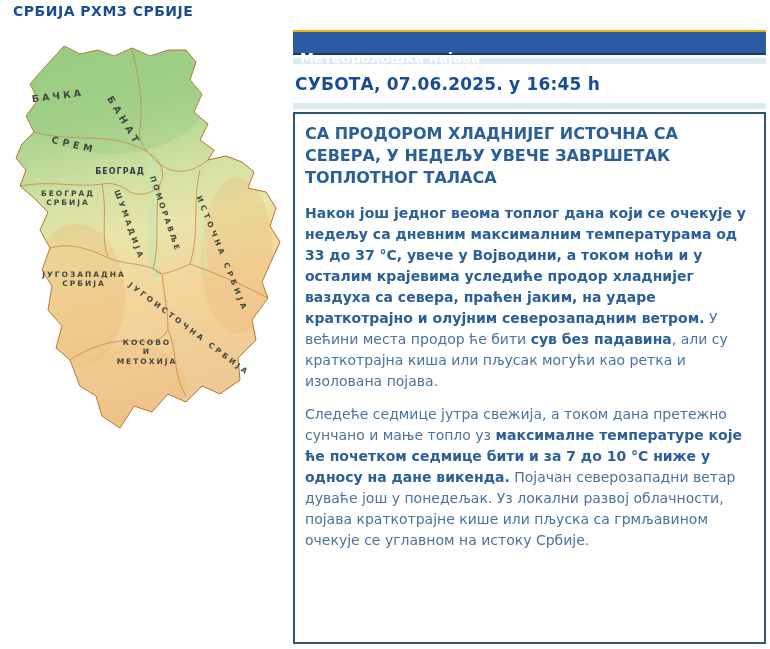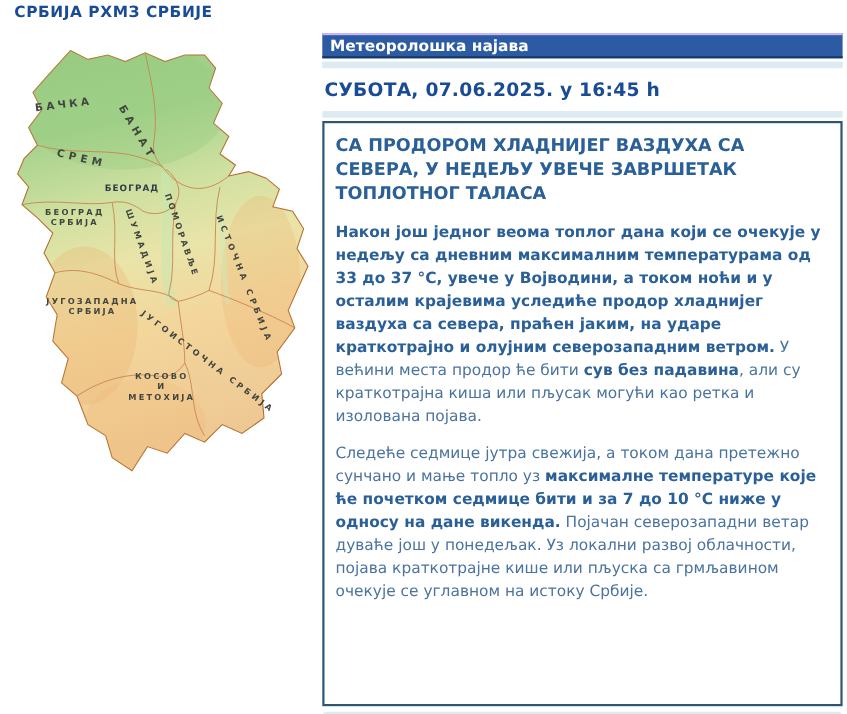--- a/index.html
+++ b/index.html
@@ -23,22 +23,22 @@
   .ml-zapadna    { left:66px;  top:162px; font-size:7.5px; letter-spacing:2px; }
   .ml-sumadija   { left:127px; top:189px; font-size:7.5px; letter-spacing:3px;  transform:translate(-50%,-50%) rotate(70deg); white-space:nowrap; }
   .ml-pomoravlje { left:163px; top:178px; font-size:7.5px; letter-spacing:2.5px;transform:translate(-50%,-50%) rotate(71deg); white-space:nowrap; }
   .ml-istocna    { left:220px; top:218px; font-size:7.5px; letter-spacing:3.5px;transform:translate(-50%,-50%) rotate(68deg); white-space:nowrap; }
   .ml-jugozapadna{ left:82px;  top:243px; font-size:7.5px; letter-spacing:2px; }
   .ml-jugoistocna{ left:187px; top:293px; font-size:7.5px; letter-spacing:3px;  transform:translate(-50%,-50%) rotate(37deg); white-space:nowrap; }
   .ml-kosovo     { left:145px; top:316px; font-size:7.5px; letter-spacing:2px; }
 
   
   .right { position:absolute; left:293px; top:30px; width:473px; }
-  .panel-header { background:#2d5ba3; border-top:2px solid #c4b5fd; border-bottom:2px solid #173a6d;
-                  color:#ffffff; font-size:14px; font-weight:600; padding:2px 0 3px 7px; height:23px; }
+  .panel-header { background:#2d5ba3; border-top:2px solid #eab308; border-bottom:2px solid #173a6d;
+                  color:#ffffff; font-size:14px; font-weight:600; padding:18px 0 3px 7px; height:23px; }
   .strip { background:#dceaf2; height:6px; margin-top:3px; }
   .date  { color:#1a4c96; font-size:17px; font-weight:bold; margin:10px 0 9px 2px; letter-spacing:0.2px; }
   .box { border:2px solid #2d5574; background:#ffffff; height:532px; overflow:hidden;
          padding:9px 10px; margin-top:3px; }
   .box p { color:#4a739e; font-size:14px; line-height:21px; margin-bottom:12px; }
   .box p.headline { color:#2a6097; font-weight:bold; font-size:16px; line-height:22px; margin-bottom:14px; }
   .box .b { font-weight:bold; color:#2a6097; }
   .bottom-strip { background:#dceaf2; height:8px; margin-top:5px; border-radius:4px 4px 0 0; }
 </style>
 </head>
@@ -135,21 +135,21 @@
 
   <div class="right">
     <div class="panel-header">
       <span>Метеоролошка најава</span>
     </div>
     <div class="strip"></div>
     <div class="date">СУБОТА, 07.06.2025. у 16:45 h</div>
     <div class="strip"></div>
 
     <div class="box">
-      <p class="headline">СА ПРОДОРОМ ХЛАДНИЈЕГ ВАЗДУХА СА СЕВЕРА, У НЕДЕЉУ УВЕЧЕ ЗАВРШЕТАК ТОПЛОТНОГ ТАЛАСА</p>
+      <p class="headline">СА ПРОДОРОМ ХЛАДНИЈЕГ ИСТОЧНА СА СЕВЕРА, У НЕДЕЉУ УВЕЧЕ ЗАВРШЕТАК ТОПЛОТНОГ ТАЛАСА</p>
       <p><span class="b">Након још једног веома топлог дана који се очекује у недељу са дневним максималним температурама од 33 до 37 °C, увече у Војводини, а током ноћи и у осталим крајевима уследиће продор хладнијег ваздуха са севера, праћен јаким, на ударе краткотрајно и олујним северозападним ветром.</span><span> У већини места продор ће бити </span><span class="b">сув без падавина</span><span>, али су краткотрајна киша или пљусак могући као ретка и изолована појава.</span></p>
       <p><span>Следеће седмице јутра свежија, а током дана претежно сунчано и мање топло уз </span><span class="b">максималне температуре које ће почетком седмице бити и за 7 до 10 °C ниже у односу на дане викенда.</span><span> Појачан северозападни ветар дуваће још у понедељак. Уз локални развој облачности, појава краткотрајне кише или пљуска са грмљавином очекује се углавном на истоку Србије.</span></p>
     </div>
 
     <div class="bottom-strip"></div>
   </div>
 
 </div>
 
 </body></html>

